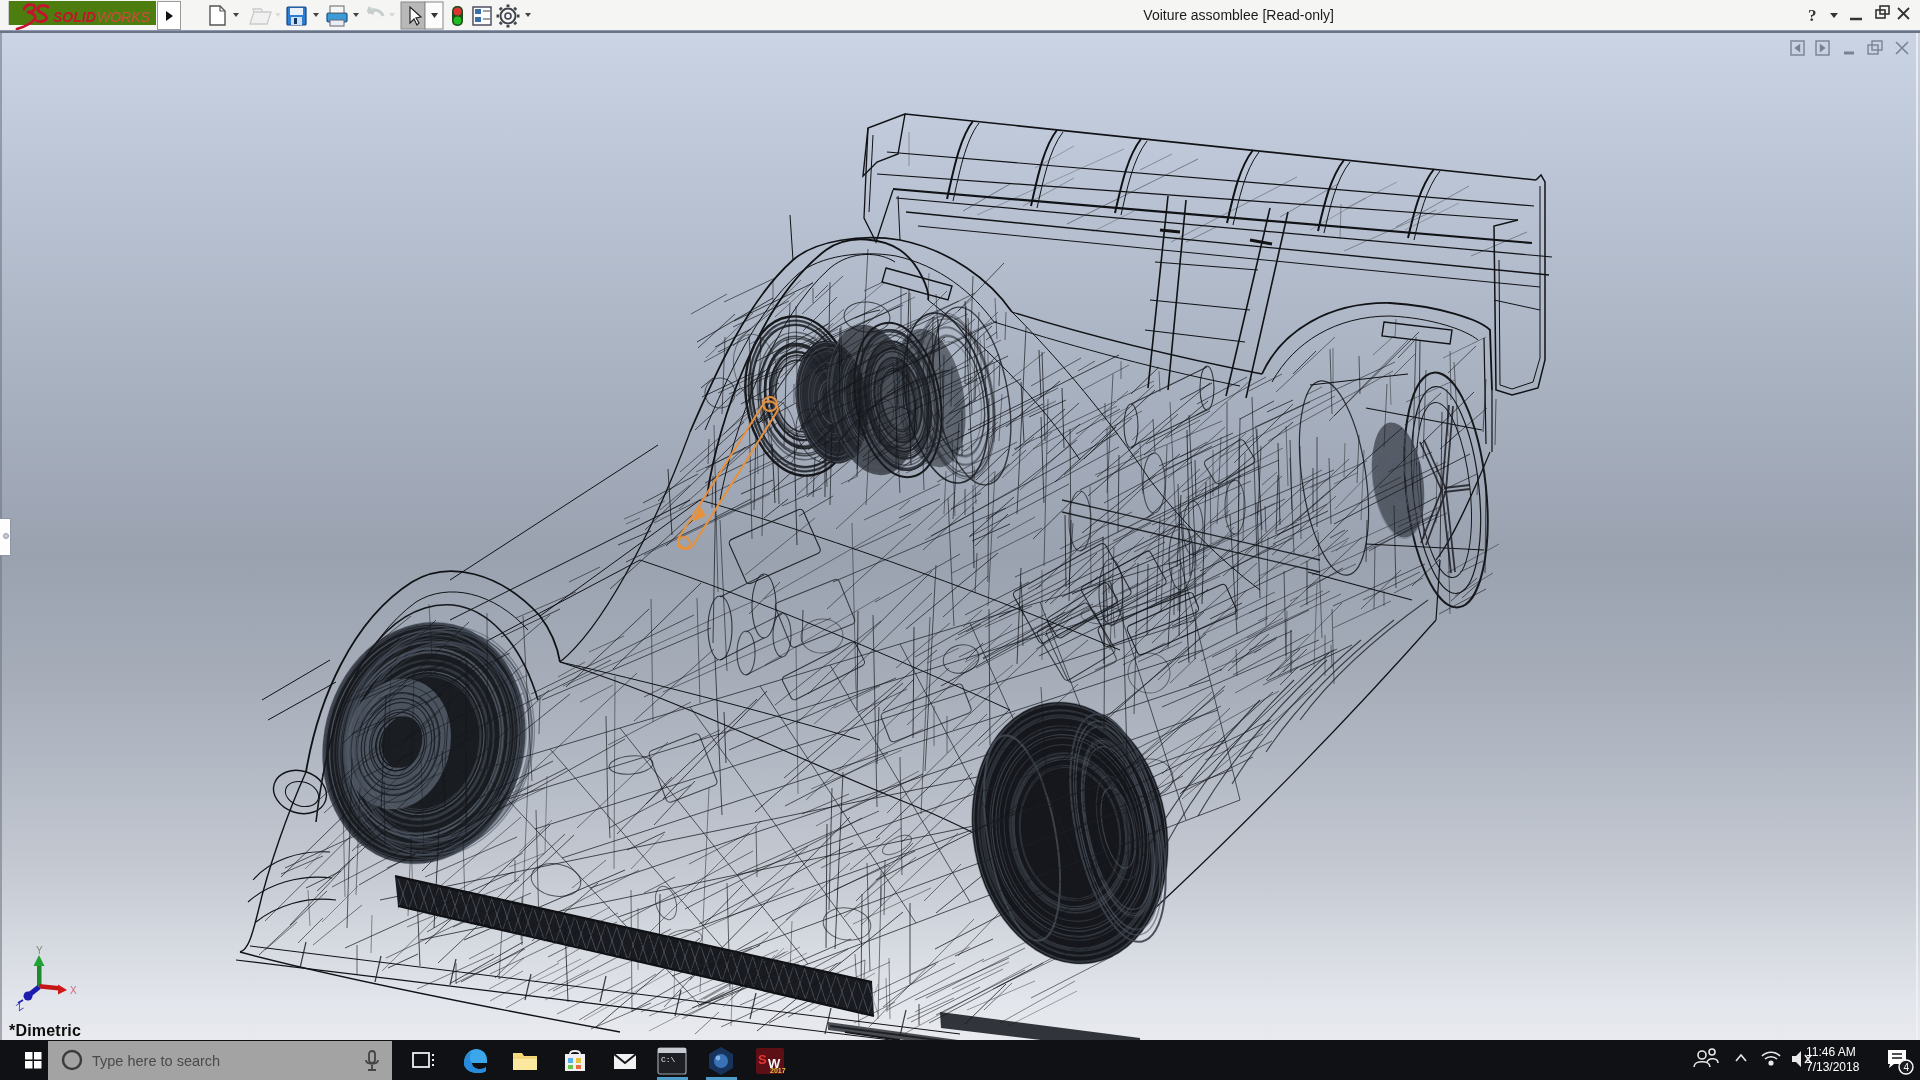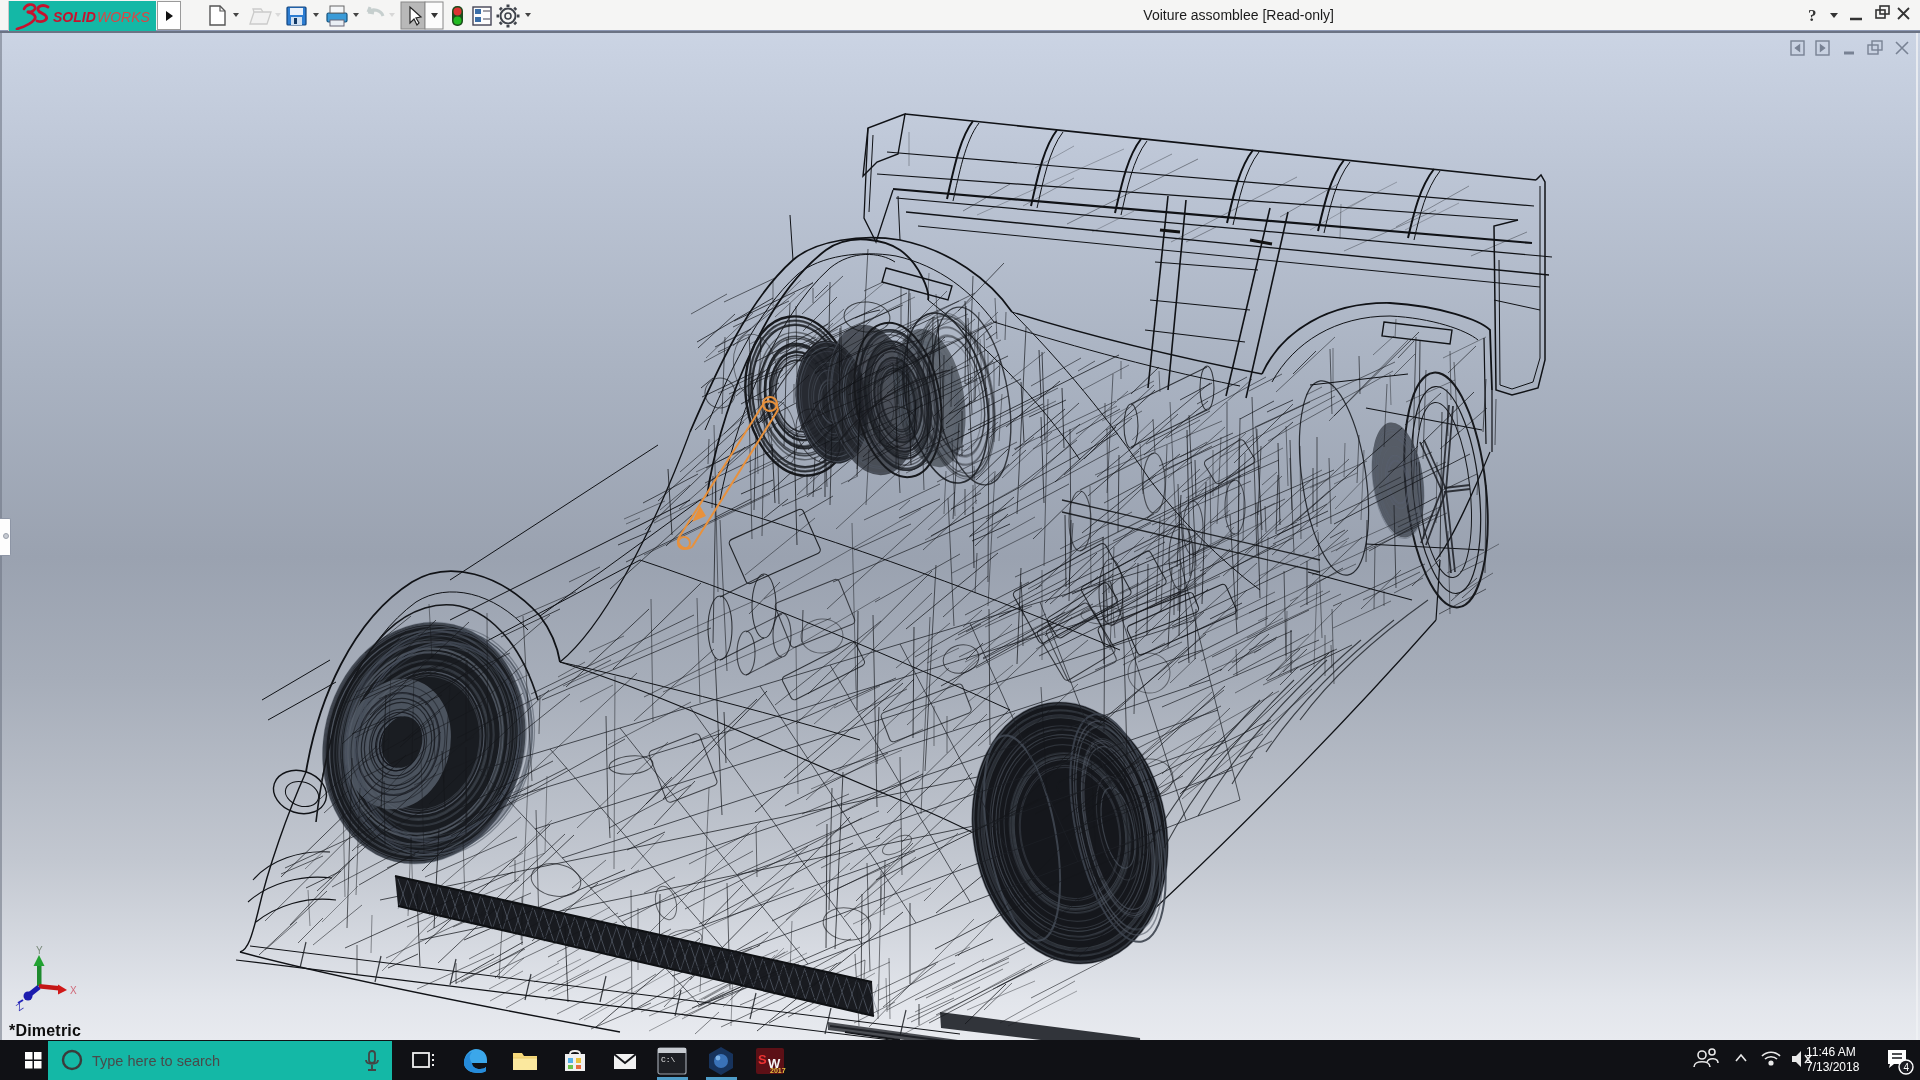--- a/index.html
+++ b/index.html
@@ -1,26 +1,26 @@
 <!DOCTYPE html>
 <html><head><meta charset="utf-8"><style>
 *{margin:0;padding:0;box-sizing:border-box}
 html,body{width:1920px;height:1080px;overflow:hidden;font-family:"Liberation Sans",sans-serif}
 #titlebar{position:absolute;left:0;top:0;width:1920px;height:31px;background:#f5f5f4;border-bottom:1px solid #8c97b2;z-index:30}
-#logo{position:absolute;left:8px;top:1px;width:148px;height:31px;background:#14b8a6;border-left:1px solid #c9c9c9}
+#logo{position:absolute;left:8px;top:1px;width:148px;height:24px;background:#4d7c0f;border-left:1px solid #c9c9c9}
 #flyout{position:absolute;left:157px;top:1px;width:24px;height:29px;background:#fff;border:1px solid #9a9a9a;display:flex;align-items:center;justify-content:center}
 #title{position:absolute;left:1000px;top:0;width:334px;height:31px;text-align:right;line-height:30px;font-size:14px;color:#1b1b1b}
 #viewport{position:absolute;left:0;top:33px;width:1920px;height:1007px;background:linear-gradient(180deg,#cbd4e4 0%,#bcc5d5 14%,#a9b2c1 34%,#9aa2b0 52%,#a6adb9 64%,#c2c7d0 82%,#e2e5eb 96%,#e8eaef 100%)}
 #vpborder-l{position:absolute;left:0;top:32px;width:2px;height:1008px;background:#6c7382;opacity:.55}
 #vpborder-r{position:absolute;right:2px;top:32px;width:2px;height:1008px;background:#f0f1f4;opacity:.8}
 #lefttab{position:absolute;left:0;top:518px;width:11px;height:38px;background:#fdfdfd;border:1px solid #8d95a5;border-left:none;border-radius:0 2px 2px 0;z-index:5}
 #lefttab .dot{position:absolute;left:3px;top:14px;width:6px;height:6px;border-radius:50%;background:#c7cbd2;border:1px solid #9aa0ab}
 #dimetric{position:absolute;left:9px;top:1022px;font-size:16px;font-weight:bold;color:#0d0d0d;letter-spacing:0.2px;z-index:4}
 #taskbar{position:absolute;left:0;top:1040px;width:1920px;height:40px;background:#101115;z-index:40}
-#search{position:absolute;left:48px;top:1041px;width:344px;height:39px;background:#14b8a6;display:flex;align-items:center;z-index:45}
+#search{position:absolute;left:48px;top:1041px;width:344px;height:39px;background:#a3a3a3;display:flex;align-items:center;z-index:45}
 #search .txt{color:#4a4a4a;font-size:14.5px;margin-left:44px}
 #clock{position:absolute;left:1806px;top:1045px;width:76px;color:#fff;font-size:12px;text-align:left;line-height:15px;z-index:45}
 #darkline{position:absolute;left:0;top:31px;width:1920px;height:2px;background:#6b7384;z-index:31}
 </style></head><body>
 
 <div id="viewport"></div>
 <div id="vpborder-l"></div>
 <div id="vpborder-r"></div>
 
 <svg width="1920" height="1080" viewBox="0 0 1920 1080" style="position:absolute;left:0;top:0">

